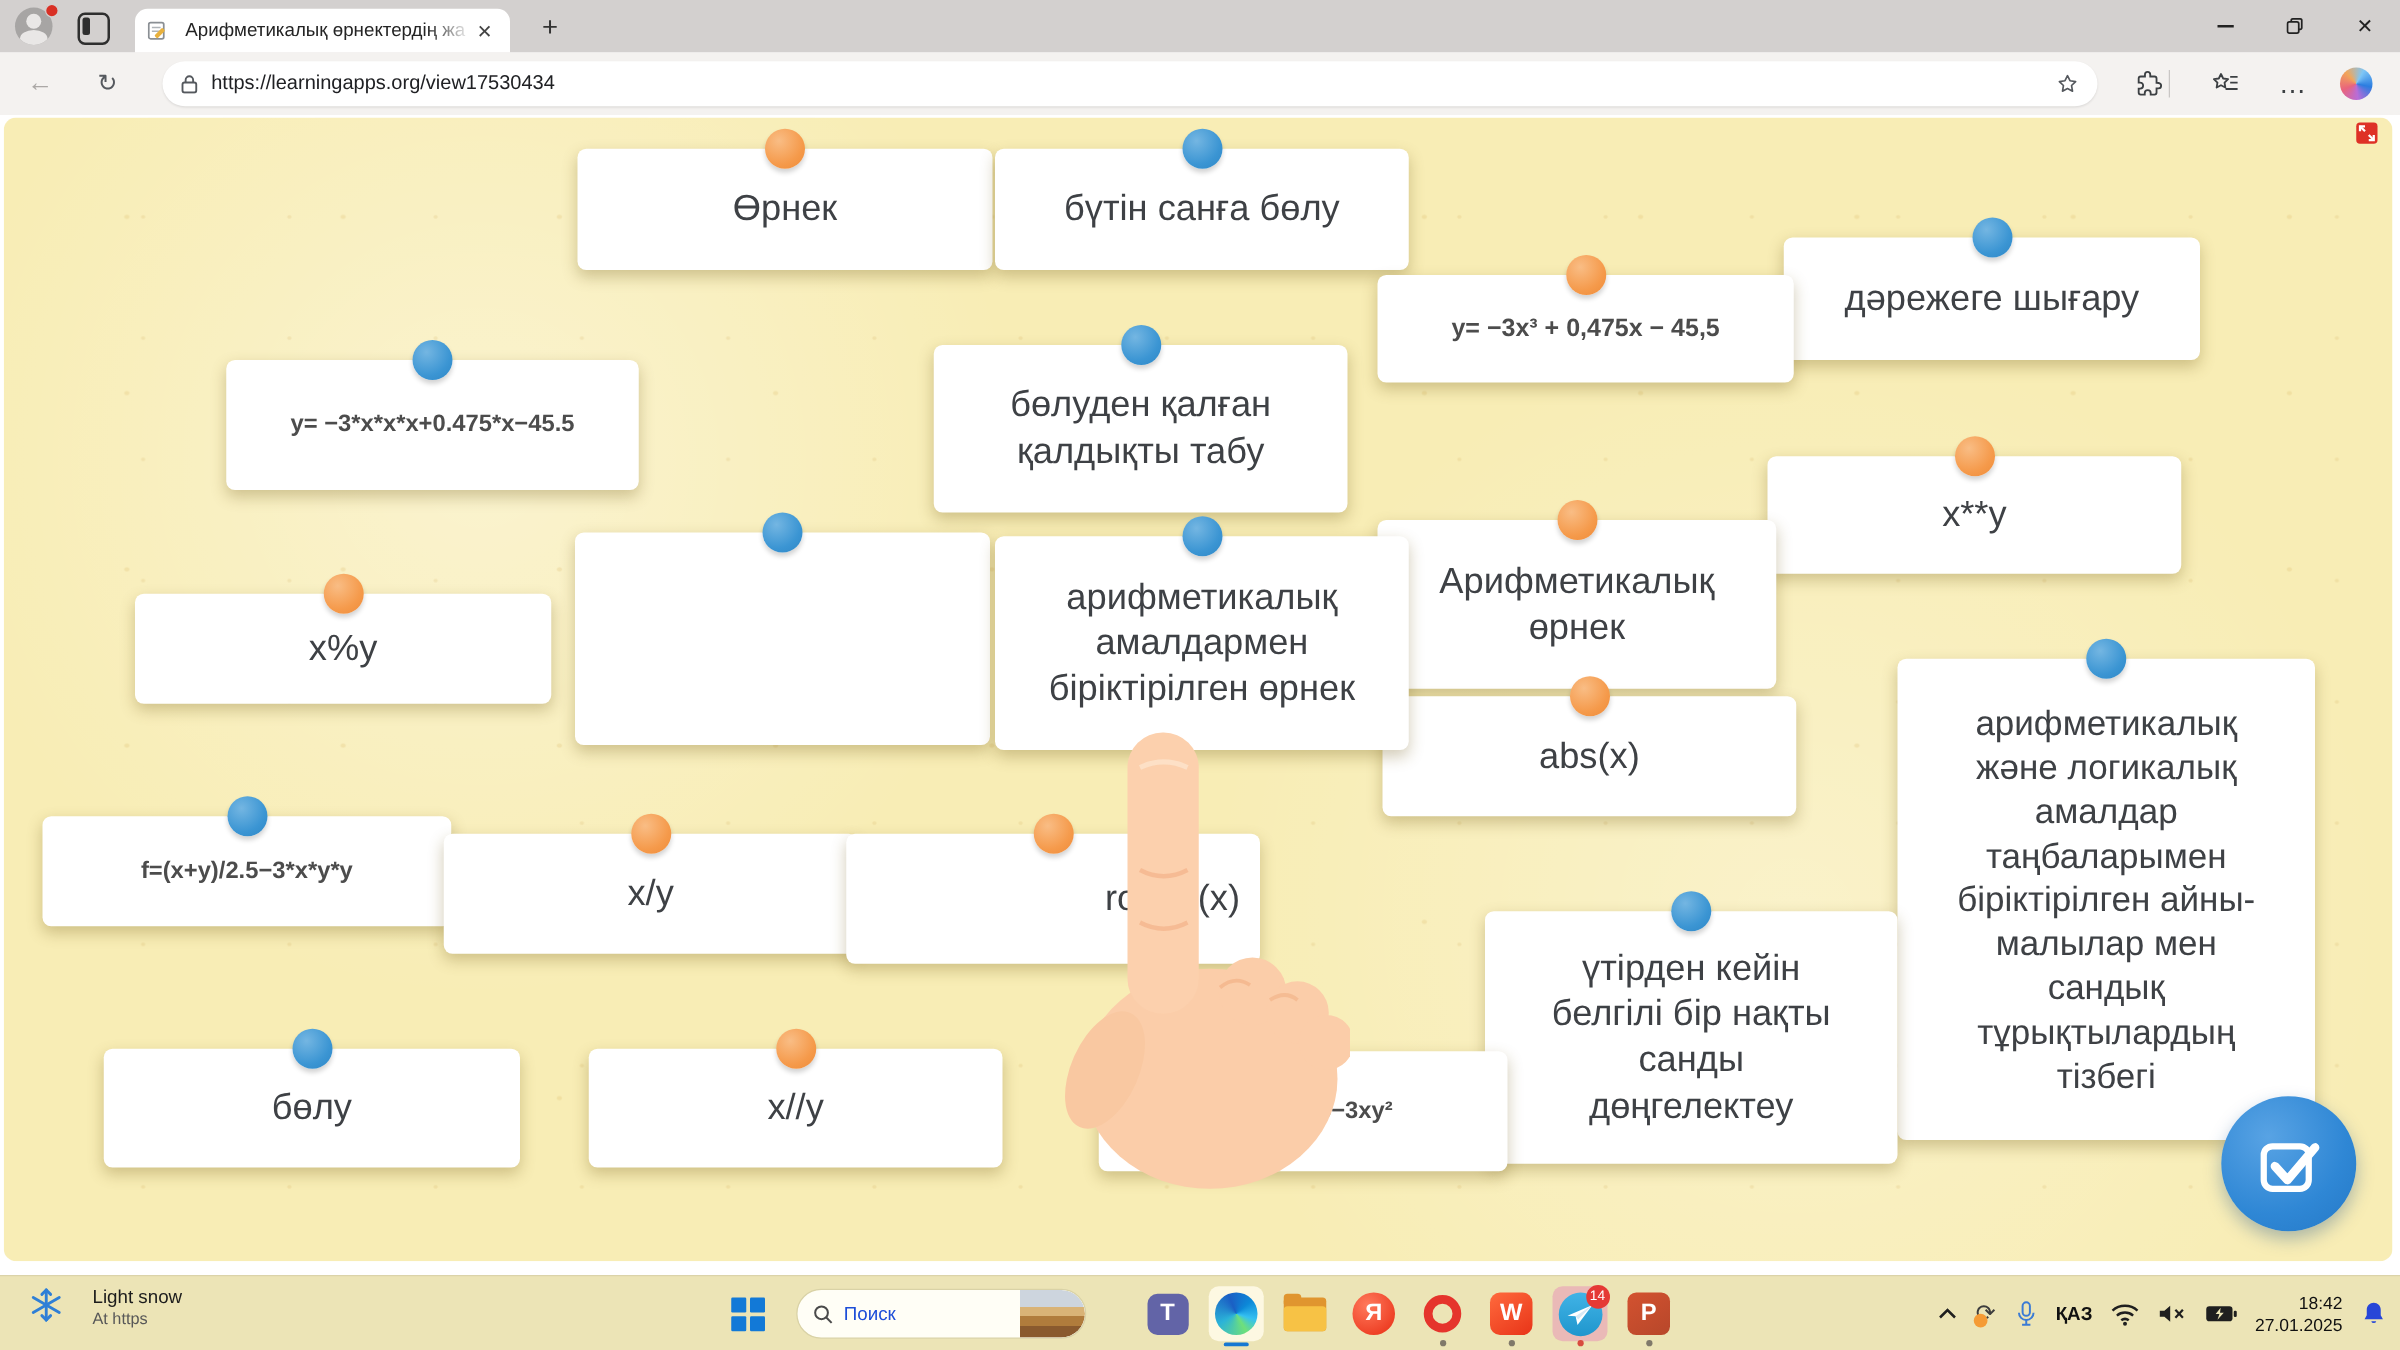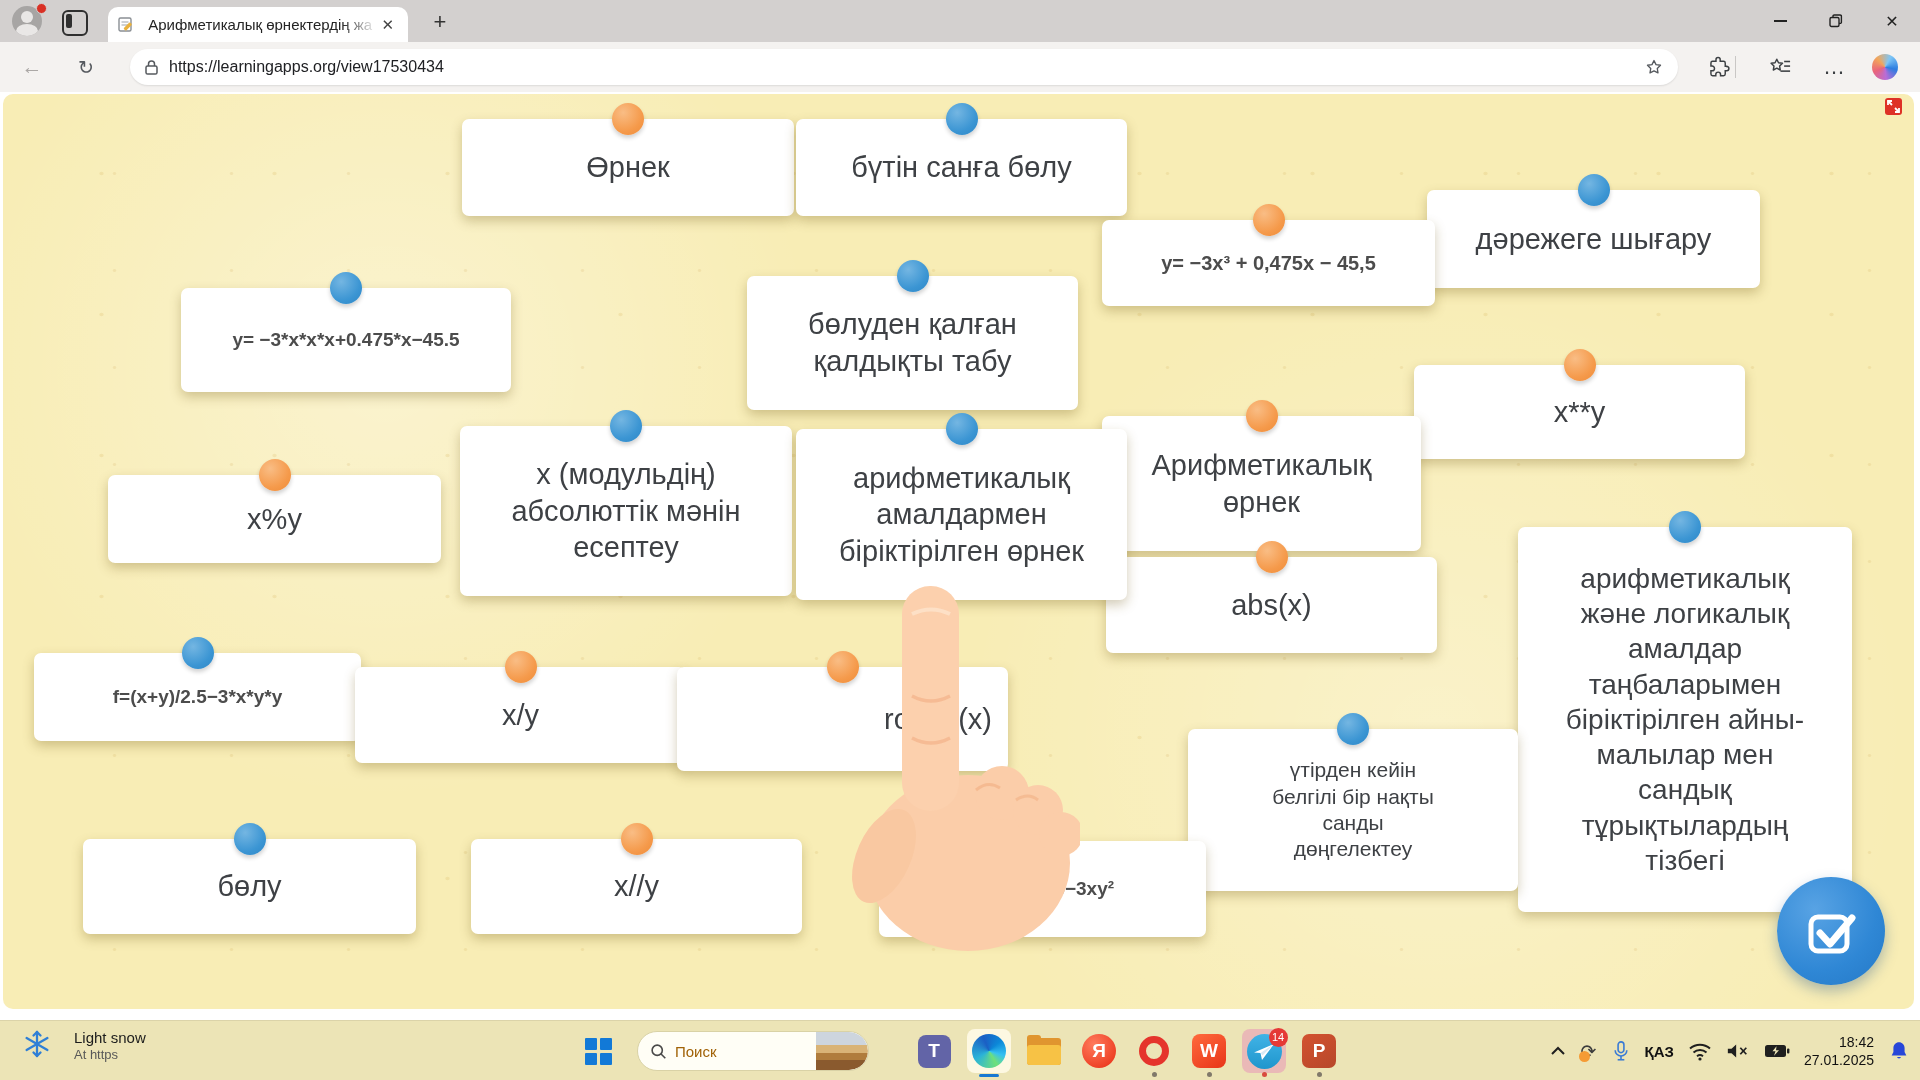--- a/index.html
+++ b/index.html
@@ -51,21 +51,21 @@
     background:radial-gradient(circle at 35% 30%,#58a3e4,#2f87d5 60%,#2478c6);box-shadow:0 6px 14px rgba(30,80,140,.35);
     display:flex;align-items:center;justify-content:center;}
 
   .taskbar{position:absolute;left:0;top:1020px;width:1920px;height:60px;background:#ece4b6;border-top:1px solid rgba(0,0,0,.07);box-sizing:border-box;}
   .weather{position:absolute;left:22px;top:8px;display:flex;align-items:flex-start;gap:22px;}
   .weather-l1{font-size:15px;color:#1c1c1c;}
   .weather-l2{font-size:13px;color:#585858;margin-top:1px;}
   .start{position:absolute;left:585px;top:17px;width:27px;height:27px;display:grid;grid-template-columns:12px 12px;grid-gap:2.5px;}
   .start div{width:12px;height:12px;background:#1279d7;border-radius:1px;}
   .searchpill{position:absolute;left:637px;top:10px;width:232px;height:40px;background:#fffef6;border:1px solid #d9d2a6;border-radius:20px;box-sizing:border-box;display:flex;align-items:center;overflow:hidden;}
-  .search-label{font-size:15px;color:#a16207;margin-left:8px;flex:1;}
+  .search-label{font-size:15px;color:#1d4ed8;margin-left:8px;flex:1;}
   .search-img{width:52px;height:38px;border-radius:0 19px 19px 0;
     background:linear-gradient(180deg,#cdd5de 0 35%,#d9b376 35% 55%,#b07c3c 55% 75%,#8a5a2e 75%);}
   .apps{position:absolute;left:912px;top:6px;display:flex;gap:11px;align-items:center;height:48px;}
   .app{width:44px;height:44px;display:flex;align-items:center;justify-content:center;position:relative;border-radius:8px;}
   .rundot{position:absolute;left:50%;bottom:-4px;margin-left:-2.5px;width:5px;height:5px;border-radius:50%;background:#80796a;}
   .rundot.red{background:#d84b3f;}
   .teams-sq{width:33px;height:33px;border-radius:8px;background:#6264a7;color:#fff;font-weight:bold;font-size:19px;display:flex;align-items:center;justify-content:center;}
   .app.edge{background:#fdf8e2;}
   .edge-logo{width:34px;height:34px;border-radius:50%;background:conic-gradient(from 150deg,#6fe07a,#2bb3d8 25%,#1b5fc4 52%,#0c88d8 72%,#35c1f1 88%,#6fe07a);}
   .edge-bar{position:absolute;left:50%;bottom:-4px;margin-left:-10px;width:20px;height:3px;border-radius:2px;background:#1778d2;}
@@ -169,43 +169,41 @@
 
 <div class="cards-layer">
     <div class="card" style="left: 462px; top: 119px; width: 332px; height: 97px; font-size: 29px; z-index: 10;"><div class="pin orange"></div><span>Өрнек</span></div>
     <div class="card" style="left: 796px; top: 119px; width: 331px; height: 97px; font-size: 29px; z-index: 10;"><div class="pin blue"></div><span>бүтін санға бөлу</span></div>
     <div class="card formula" style="left: 1102px; top: 220px; width: 333px; height: 86px; font-size: 20px; z-index: 12;"><div class="pin orange"></div><span>y= −3x³ + 0,475x − 45,5</span></div>
     <div class="card" style="left: 1427px; top: 190px; width: 333px; height: 98px; font-size: 29px; z-index: 10;"><div class="pin blue"></div><span>дәрежеге шығару</span></div>
     <div class="card formula" style="left: 181px; top: 288px; width: 330px; height: 104px; font-size: 19px; z-index: 10;"><div class="pin blue"></div><span>y= −3*x*x*x+0.475*x−45.5</span></div>
     <div class="card" style="left: 747px; top: 276px; width: 331px; height: 134px; font-size: 29px; z-index: 10;"><div class="pin blue"></div><span>бөлуден қалған
 қалдықты табу</span></div>
     <div class="card" style="left: 1414px; top: 365px; width: 331px; height: 94px; font-size: 29px; z-index: 10;"><div class="pin orange"></div><span>x**y</span></div>
-    <div class="card" style="left: 460px; top: 426px; width: 332px; height: 170px; font-size: 29px; z-index: 10;"><div class="pin blue"></div><span>x (модульдің)
-абсолюттік мәнін
-есептеу</span></div>
+    <div class="card" style="left: 460px; top: 426px; width: 332px; height: 170px; font-size: 29px; z-index: 10;"><div class="pin blue"></div></div>
     <div class="card" style="left: 1102px; top: 416px; width: 319px; height: 135px; font-size: 29px; z-index: 10;"><div class="pin orange"></div><span>Арифметикалық
 өрнек</span></div>
     <div class="card" style="left: 796px; top: 429px; width: 331px; height: 171px; font-size: 29px; z-index: 13;"><div class="pin blue"></div><span>арифметикалық
 амалдармен
 біріктірілген өрнек</span></div>
     <div class="card" style="left: 108px; top: 475px; width: 333px; height: 88px; font-size: 29px; z-index: 10;"><div class="pin orange"></div><span>x%y</span></div>
     <div class="card" style="left: 1106px; top: 557px; width: 331px; height: 96px; font-size: 29px; z-index: 10;"><div class="pin orange"></div><span>abs(x)</span></div>
     <div class="card" style="left: 1518px; top: 527px; width: 334px; height: 385px; font-size: 28px; z-index: 10;"><div class="pin blue"></div><span>арифметикалық
 және логикалық
 амалдар
 таңбаларымен
 біріктірілген айны-
 малылар мен
 сандық
 тұрықтылардың
 тізбегі</span></div>
     <div class="card formula" style="left: 34px; top: 653px; width: 327px; height: 88px; font-size: 19px; z-index: 10;"><div class="pin blue"></div><span>f=(x+y)/2.5−3*x*y*y</span></div>
     <div class="card" style="left: 355px; top: 667px; width: 331px; height: 96px; font-size: 29px; z-index: 10;"><div class="pin orange"></div><span>x/y</span></div>
     <div class="card" style="left: 677px; top: 667px; width: 331px; height: 104px; font-size: 29px; z-index: 12; justify-content: flex-end;"><div class="pin orange"></div><span>round(x)</span></div>
-    <div class="card" style="left: 1188px; top: 729px; width: 330px; height: 162px; font-size: 21px; z-index: 10; align-items: center;"><div class="pin blue"></div><span>үтірден кейін
+    <div class="card" style="left: 1188px; top: 729px; width: 330px; height: 202px; font-size: 29px; z-index: 10; align-items: center;"><div class="pin blue"></div><span>үтірден кейін
 белгілі бір нақты
 санды
 дөңгелектеу</span></div>
     <div class="card" style="left: 83px; top: 839px; width: 333px; height: 95px; font-size: 29px; z-index: 10;"><div class="pin blue"></div><span>бөлу</span></div>
     <div class="card" style="left: 471px; top: 839px; width: 331px; height: 95px; font-size: 29px; z-index: 10;"><div class="pin orange"></div><span>x//y</span></div>
     <div class="card formula" style="left: 879px; top: 841px; width: 327px; height: 96px; font-size: 19px; z-index: 10;"><div class="pin orange"></div><span>= (x+y):2,5−3xy²</span></div>
   </div>
 
 <svg class="hand" width="240" height="375" viewBox="0 0 240 375">
   <ellipse cx="128" cy="285" rx="102" ry="88" fill="#fbcda9"></ellipse>

